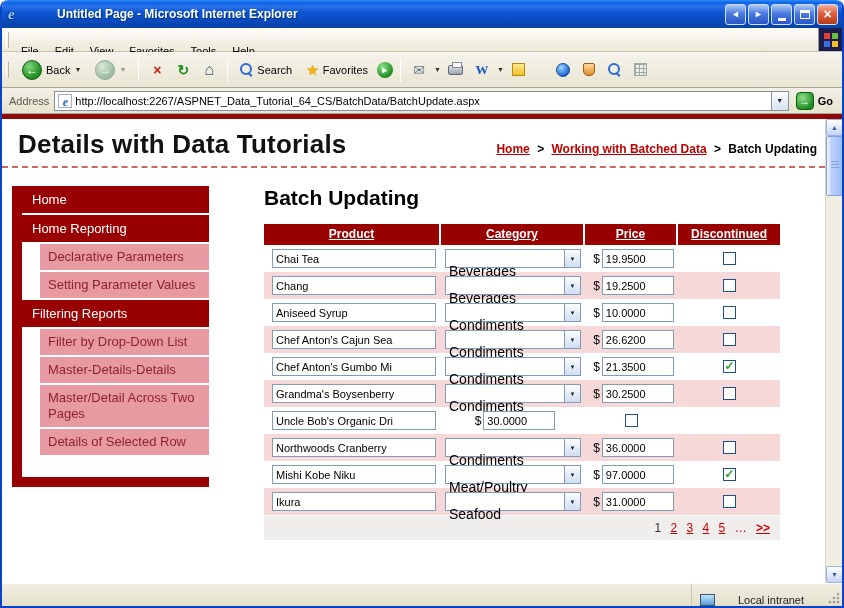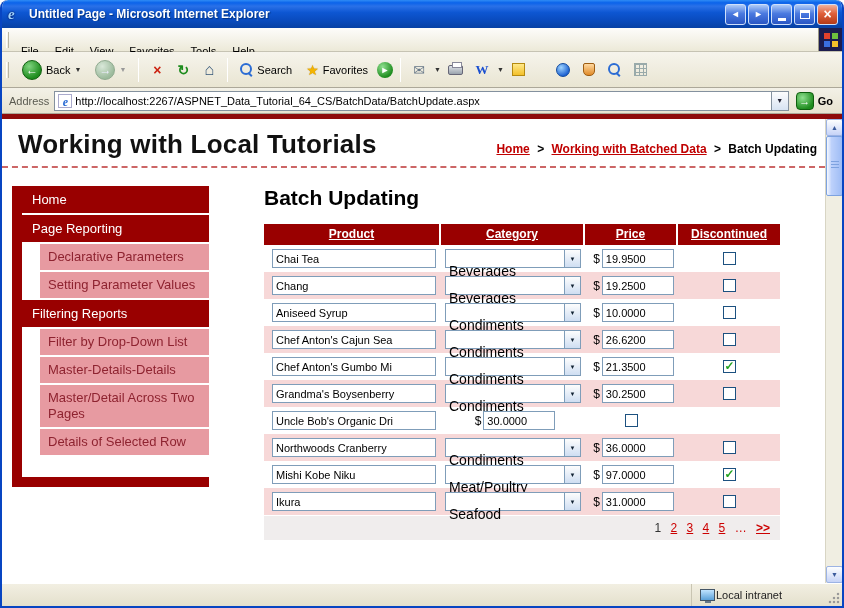--- a/index.html
+++ b/index.html
@@ -7,21 +7,21 @@
 
   .window{ position:relative; width:844px; height:608px; background:#ECE9D8; overflow:hidden;
            border-left:2px solid #0845c2; border-right:2px solid #0845c2; border-bottom:2px solid #0845c2;
            border-radius:8px 8px 0 0; display:flex; flex-direction:column; }
 
   
   .titlebar{ height:28px; flex:0 0 28px; display:flex; align-items:center; padding:0 4px 0 6px;
     background:linear-gradient(180deg,#2f8cf5 0%,#0b63ea 10%,#2a71e8 22%,#0d56d2 45%,#0a4cc0 70%,#0741a4 100%);
     border-radius:6px 6px 0 0; }
   .ie-icon{ width:16px; height:16px; margin-right:5px; color:#9fd4ff; font:italic bold 15px/16px "Liberation Serif", serif; text-shadow:0 0 2px #003; }
-  .title-text{ color:#fff; font-size:12px; font-weight:bold; text-shadow:1px 1px 1px #00317e; flex:1; white-space:nowrap; overflow:hidden; }
+  .title-text{ color:#fff; font-size:12px; font-weight:bold; text-shadow:1px 1px 1px #00317e; flex:1; white-space:nowrap; overflow:hidden;margin-left:28px; }
   .win-buttons{ display:flex; gap:2px; }
   .wbtn{ width:21px; height:21px; border-radius:3px; border:1px solid #cfe0fb; color:#fff;
     background:linear-gradient(180deg,#aecbf7 0%,#4a7ae0 45%,#2a56c4 100%);
     display:flex; align-items:center; justify-content:center; font-size:9px; cursor:default; }
   .wbtn.close{ background:linear-gradient(180deg,#f1b29b 0%,#e0603c 45%,#b33a18 100%); font-size:14px; font-weight:bold; }
   .glyph-min{ display:block; width:8px; height:3px; background:#fff; margin-top:10px; }
   .glyph-max{ display:block; width:10px; height:9px; border:1px solid #fff; border-top:3px solid #fff; }
 
   
   .menubar{ height:24px; flex:0 0 24px; display:flex; align-items:center; background:linear-gradient(180deg,#fdfcfa,#ece9d8);
@@ -144,21 +144,21 @@
   .sb-btn.down{ bottom:0; }
   .sb-thumb{ position:absolute; left:0; top:17px; width:17px; height:60px; border:1px solid #7da2e0; border-radius:2px;
     background:linear-gradient(90deg,#f6f9ff,#bdd1fb 30%,#9ebcf5); cursor:grab; }
   .sb-thumb::after{ content:""; position:absolute; left:4px; top:24px; width:8px; height:8px;
     background:linear-gradient(#7da2e0 1px, transparent 1px) 0 0/100% 3px; }
 
   
   .statusbar{ height:23px; flex:0 0 23px; background:linear-gradient(180deg,#f2efe2,#e4e0cc); border-top:1px solid #fff;
     display:flex; align-items:center; font-size:11px; color:#222; }
   .status-left{ flex:1; height:100%; border-right:1px solid #c9c5b2; }
-  .status-right{ width:150px; display:flex; align-items:center; gap:1px; padding-left:8px; height:100%; }
+  .status-right{ width:150px; display:flex; align-items:flex-end; gap:23px; padding-left:8px; height:100%; }
   .zone-icon{ width:15px; height:12px; background:linear-gradient(#bfe3ff,#5aa0d8); border:1px solid #456; position:relative; }
   .zone-icon::after{ content:""; position:absolute; left:4px; bottom:-3px; width:6px; height:2px; background:#678; }
   .grip{ position:absolute; right:2px; bottom:2px; width:12px; height:12px;
     background:
      radial-gradient(circle at 10px 2px, #999 1.4px, transparent 1.6px),
      radial-gradient(circle at 10px 6px, #999 1.4px, transparent 1.6px),
      radial-gradient(circle at 6px 6px,  #999 1.4px, transparent 1.6px),
      radial-gradient(circle at 10px 10px,#999 1.4px, transparent 1.6px),
      radial-gradient(circle at 6px 10px, #999 1.4px, transparent 1.6px),
      radial-gradient(circle at 2px 10px, #999 1.4px, transparent 1.6px); }
@@ -266,37 +266,37 @@
       <span>Go</span>
     </div>
   </div>
 
   <div class="maroon-rule"></div>
 
   <div class="content">
     <div class="page">
 
       <div class="page-header">
-        <h1>Working with Local Tutorials</h1>
+        <h1>Details with Data Tutorials</h1>
         <div class="breadcrumb">
           <a>Home</a>
           <span class="bc-sep">&gt;</span>
           <a>Working with Batched Data</a>
           <span class="bc-sep">&gt;</span>
           <span class="bc-current">Batch Updating</span>
         </div>
       </div>
       <div class="dashed"></div>
 
       <div class="body-row">
 
         <nav class="sidebar">
           <div class="sb-strip"></div>
           <div class="sb-item hdr">Home</div>
-          <div class="sb-item hdr">Page Reporting</div>
+          <div class="sb-item hdr">Home Reporting</div>
           <div class="sb-item sub">Declarative Parameters</div>
           <div class="sb-item sub">Setting Parameter Values</div>
           <div class="sb-item hdr">Filtering Reports</div>
           <div class="sb-item sub">Filter by Drop-Down List</div>
           <div class="sb-item sub">Master-Details-Details</div>
           <div class="sb-item sub">Master/Detail Across Two Pages</div>
           <div class="sb-item sub">Details of Selected Row</div>
           <div class="sb-partial"></div>
         </nav>
 

